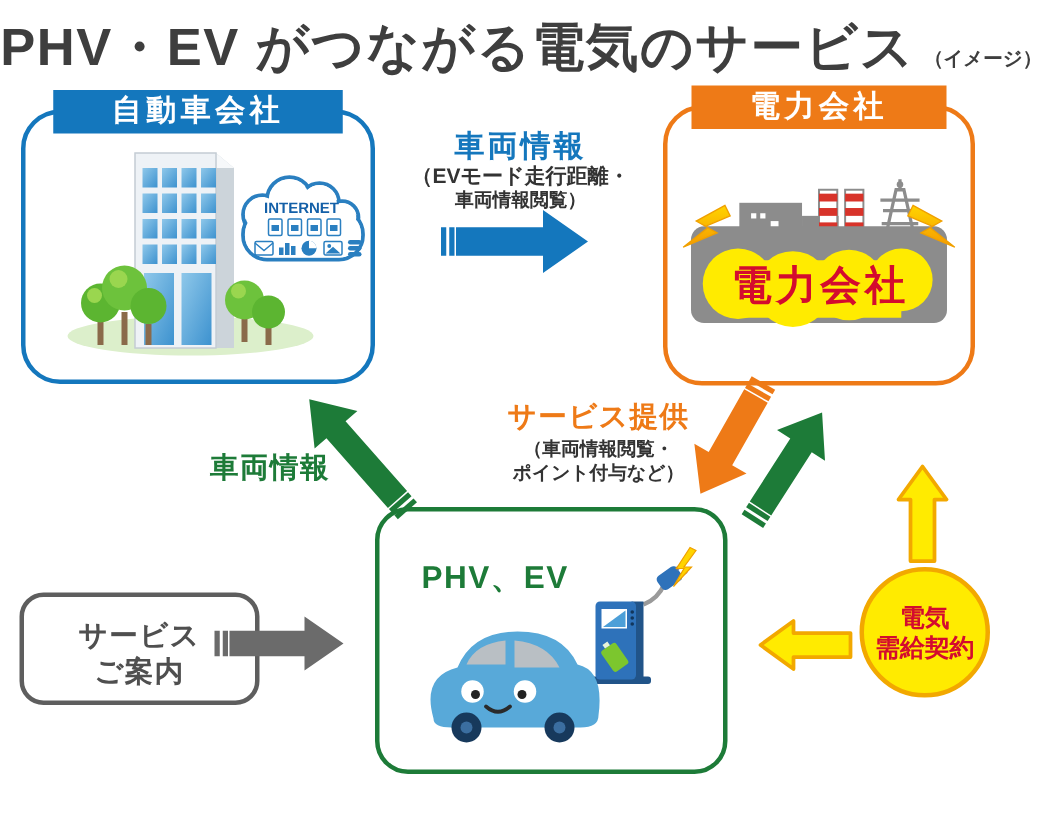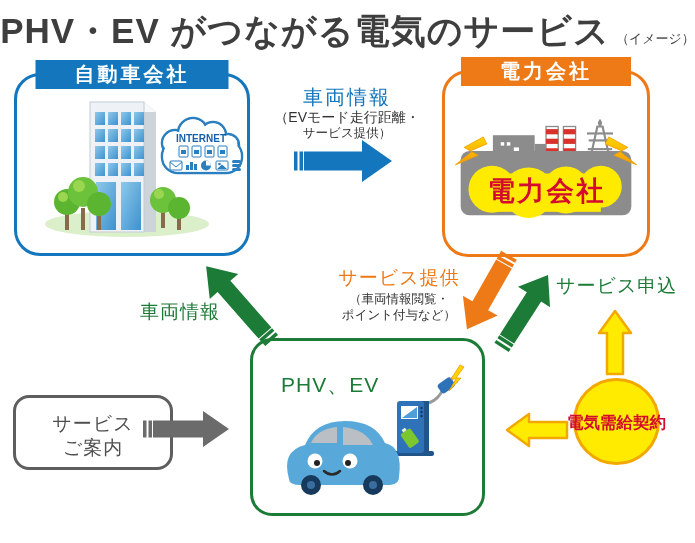--- a/index.html
+++ b/index.html
@@ -6,38 +6,38 @@
     --blue:#1477bd; --orange:#ee7a17; --green:#1d7b38; --gray:#5e5e5e;
     --yellow:#ffeb00; --yellow-border:#f2a800; --red:#d40b2e;
     --title:#3e3e3e; --note:#333333; --car-blue:#58a9d9; --ground-green:#dcefcb;
   }
   *{box-sizing:border-box}
   body{margin:0;background:#fff}
   .stage{position:relative;width:695px;height:543px;background:#fff;overflow:hidden;
          font-family:"Liberation Sans","DejaVu Sans",sans-serif}
   .title-wrap{position:absolute;top:8px;left:0;width:695px;text-align:center;white-space:nowrap}
   .title-main{font-size:35px;font-weight:bold;color:var(--title);letter-spacing:1px}
-  .title-note{font-size:13px;font-weight:normal;color:var(--title);margin-left:6px}
+  .title-note{font-size:13px;font-weight:bold;color:var(--title);margin-left:6px}
   .box{position:absolute;background:#fff}
   #auto-box{left:14px;top:73px;width:236px;height:183px;border:3px solid var(--blue);border-radius:26px}
   #power-box{left:442px;top:70px;width:208px;height:187px;border:3px solid var(--orange);border-radius:26px}
   #user-box{left:250px;top:338px;width:235px;height:178px;border:3px solid var(--green);border-radius:22px}
   #dealer-box{left:13px;top:395px;width:160px;height:75px;border:3px solid var(--gray);border-radius:16px}
   .tag{position:absolute;left:50%;transform:translateX(-50%);color:#fff;font-weight:bold;
        font-size:20px;white-space:nowrap;padding:1px 39px;letter-spacing:3px;line-height:27px}
   .tag.top{top:-16px}
   .tag.bottom{bottom:-16px}
   .tag.blue{background:var(--blue)} .tag.orange{background:var(--orange)}
   .tag.green{background:var(--green)} .tag.gray{background:var(--gray)}
-  .txt{position:absolute;font-weight:normal;white-space:nowrap}
+  .txt{position:absolute;font-weight:bold;white-space:nowrap}
   .fill-svg{position:absolute;left:0;top:0;width:100%;height:100%}
   .overlay{position:absolute;left:0;top:0;pointer-events:none}
   .circle{position:absolute;left:573px;top:378px;width:87px;height:87px;border-radius:50%;
           background:var(--yellow);border:3px solid var(--yellow-border);
-          display:flex;flex-direction:row;align-items:center;justify-content:center}
+          display:flex;flex-direction:column;align-items:center;justify-content:center}
   .circle .l{color:var(--red);font-weight:bold;font-size:16.5px;line-height:20px;white-space:nowrap}
 </style>
 </head>
 <body>
 
 <div class="stage">
 
   <div class="title-wrap">
     <span class="title-main">PHV・EV がつながる電気のサービス</span><span class="title-note">（イメージ）</span>
   </div>
@@ -252,29 +252,28 @@
     <div class="txt" style="left:28px;top:30px;font-size:21px;color:var(--green);letter-spacing:1px">PHV、EV</div>
   </div>
 
   <div class="box" id="dealer-box">
     <div class="txt" style="left:0;top:13px;width:154px;text-align:center;font-size:19px;color:#4f4f4f;letter-spacing:1px">サービス</div>
     <div class="txt" style="left:0;top:37px;width:154px;text-align:center;font-size:19px;color:#4f4f4f;letter-spacing:1px">ご案内</div>
   </div>
 
   <div class="txt" style="left:247px;top:84px;width:200px;text-align:center;font-size:20px;color:var(--blue);letter-spacing:2px">車両情報</div>
   <div class="txt" style="left:247px;top:109px;width:200px;text-align:center;font-size:14px;color:var(--note)">（EVモード走行距離・</div>
-  <div class="txt" style="left:247px;top:125px;width:200px;text-align:center;font-size:12.5px;color:var(--note)">サービス提供）</div>
+  <div class="txt" style="left:247px;top:125px;width:200px;text-align:center;font-size:12.5px;color:var(--note)">車両情報閲覧）</div>
 
   <div class="txt" style="left:140px;top:299px;font-size:19px;color:var(--green);letter-spacing:1px">車両情報</div>
 
   <div class="txt" style="left:299px;top:265px;width:200px;text-align:center;font-size:19px;color:var(--orange);letter-spacing:1px">サービス提供</div>
   <div class="txt" style="left:299px;top:291px;width:200px;text-align:center;font-size:12.5px;color:var(--note)">（車両情報閲覧・</div>
   <div class="txt" style="left:299px;top:307px;width:200px;text-align:center;font-size:12.5px;color:var(--note)">ポイント付与など）</div>
 
-  <div class="txt" style="left:556px;top:273px;font-size:19px;color:var(--green);letter-spacing:1px">サービス申込</div>
 
   <div class="circle">
     <div class="l">電気</div>
     <div class="l">需給契約</div>
   </div>
 
   <svg class="overlay" width="695" height="543" viewBox="0 0 695 543">
 
     <g transform="translate(304,161)" fill="var(--blue)">
       <rect x="-10" y="-9.5" width="3.5" height="19"></rect>

